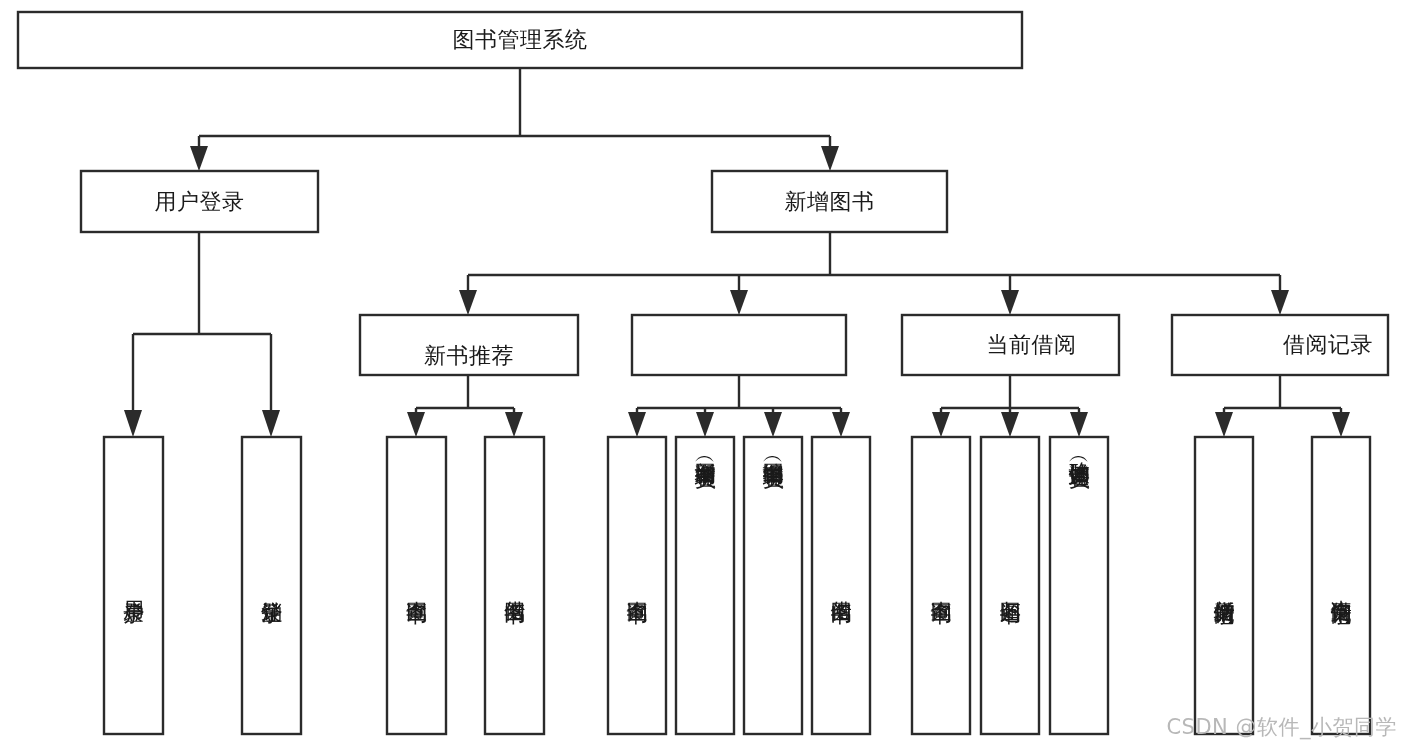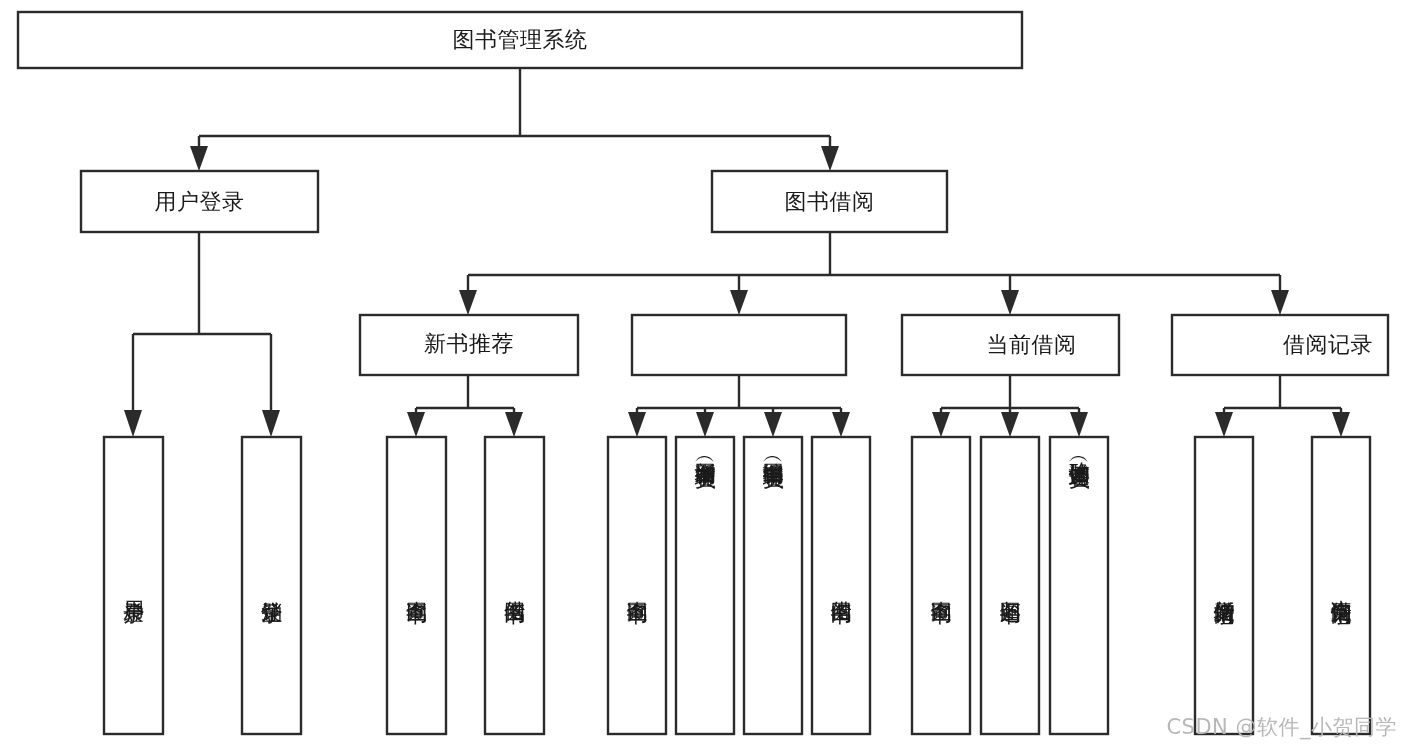--- a/index.html
+++ b/index.html
@@ -197,24 +197,24 @@
 
   <div class="hlabel-box" style="left:18px; top:12px; width:1004px; height:56px;">
     <span class="hlabel-text">图书管理系统</span>
   </div>
 
   <div class="hlabel-box" style="left:81px; top:171px; width:237px; height:61px;">
     <span class="hlabel-text">用户登录</span>
   </div>
 
   <div class="hlabel-box" style="left:712px; top:171px; width:235px; height:61px;">
-    <span class="hlabel-text">图书借阅</span>
-  </div>
-
-  <div class="hlabel-box" style="left:360px; top:308px; width:218px; height:71px;">
+    <span class="hlabel-text">新增图书</span>
+  </div>
+
+  <div class="hlabel-box" style="left:360px; top:320px; width:218px; height:71px;">
     <span class="hlabel-text">新书推荐</span>
   </div>
 
 
   <div class="hlabel-box" style="left:902px; top:315px; width:259px; height:60px;">
     <span class="hlabel-text">当前借阅</span>
   </div>
 
   <div class="hlabel-box" style="left:1172px; top:315px; width:216px; height:60px;padding-left:48px;">
     <span class="hlabel-text">借阅记录</span>

